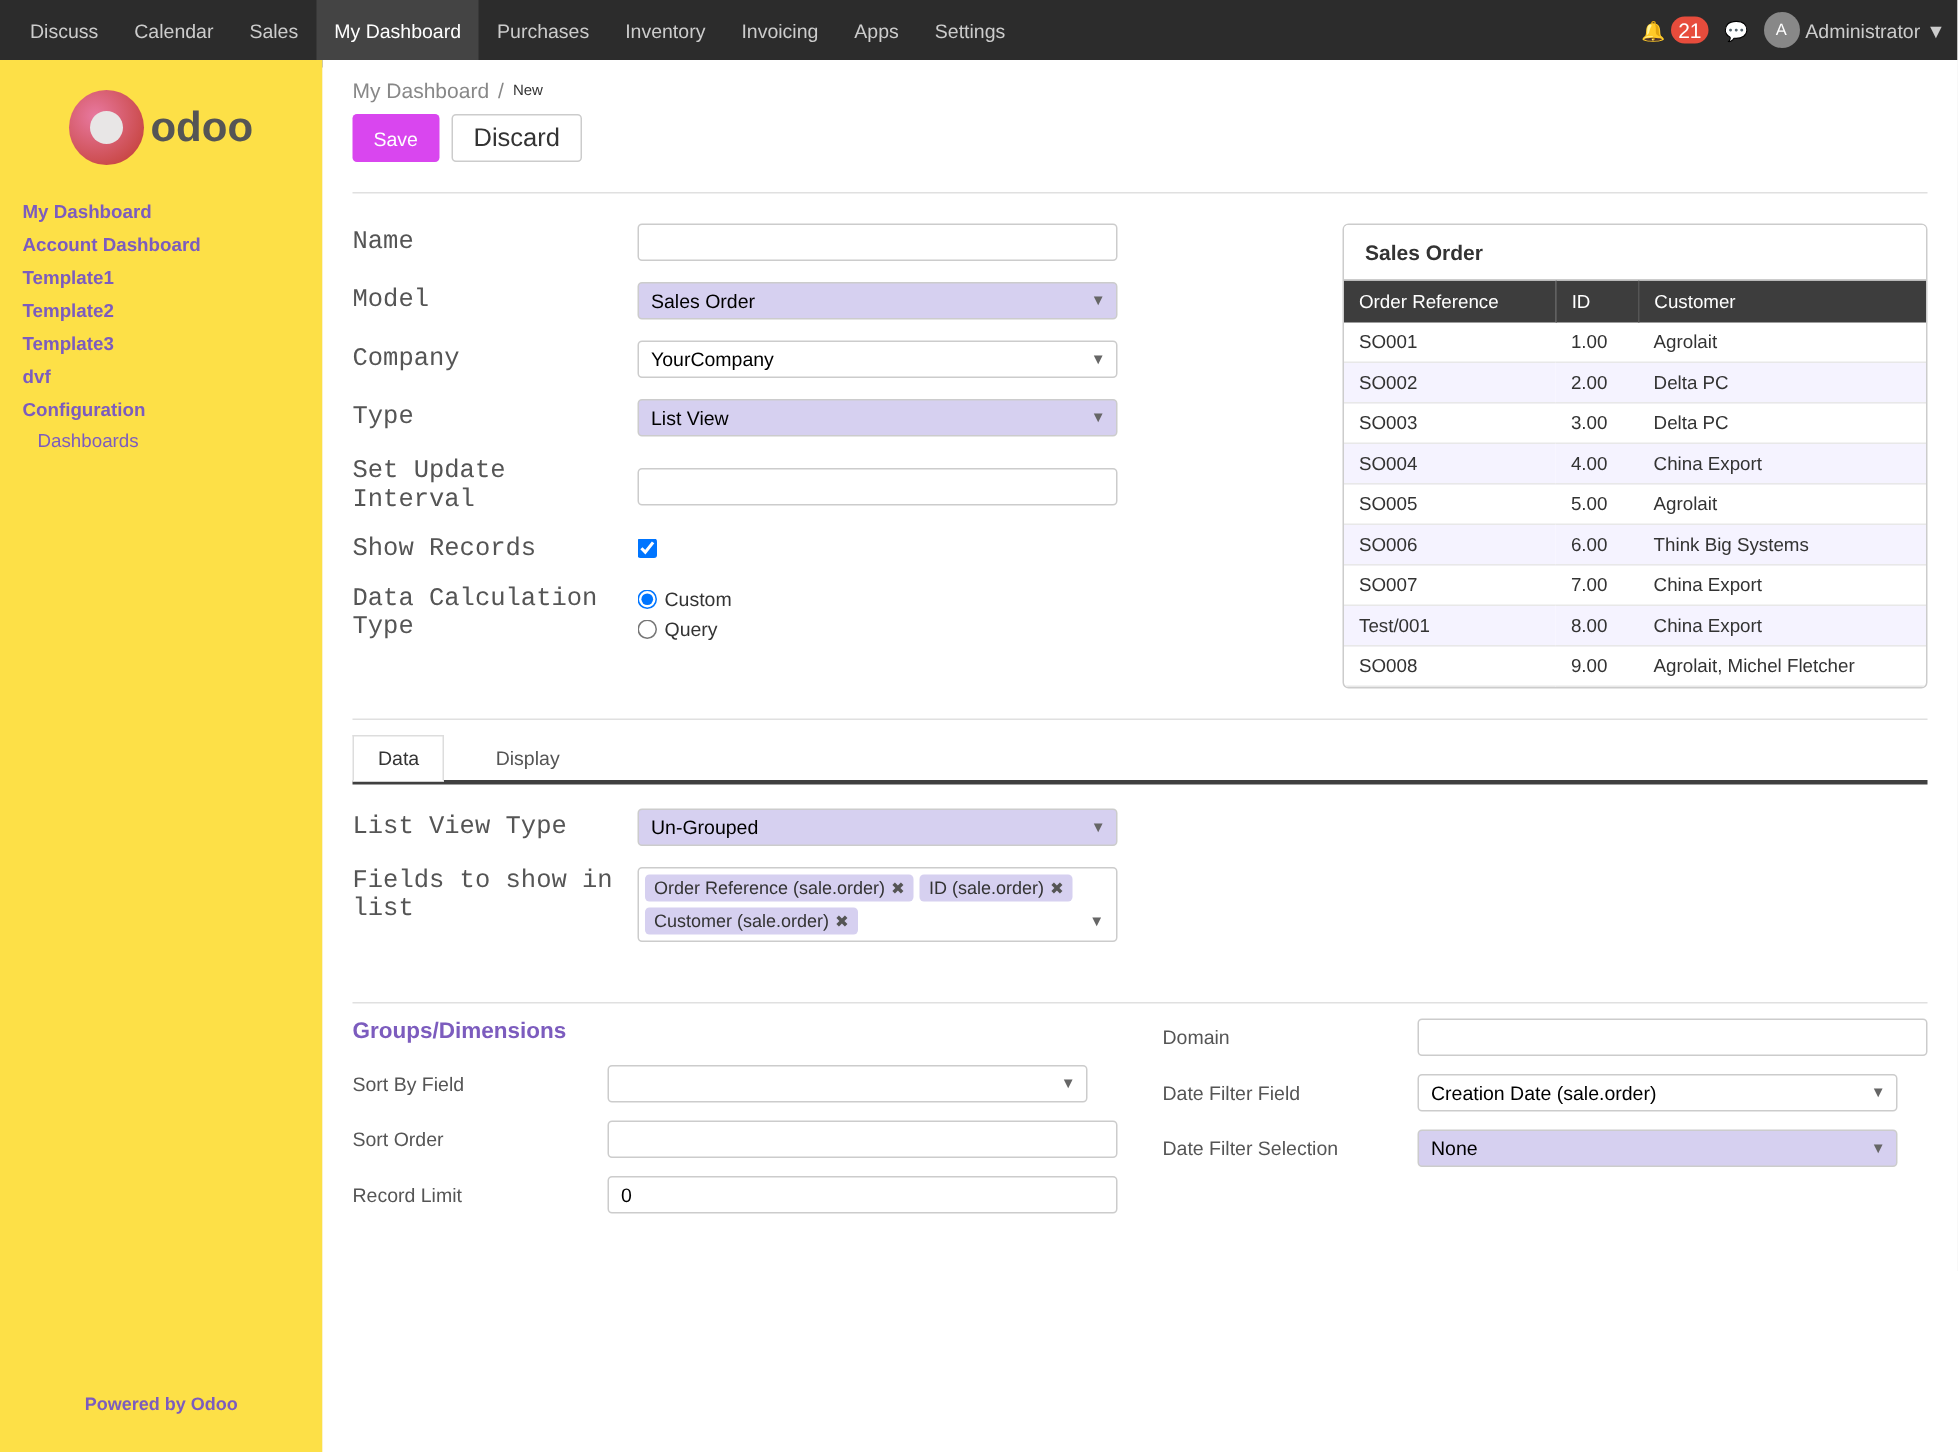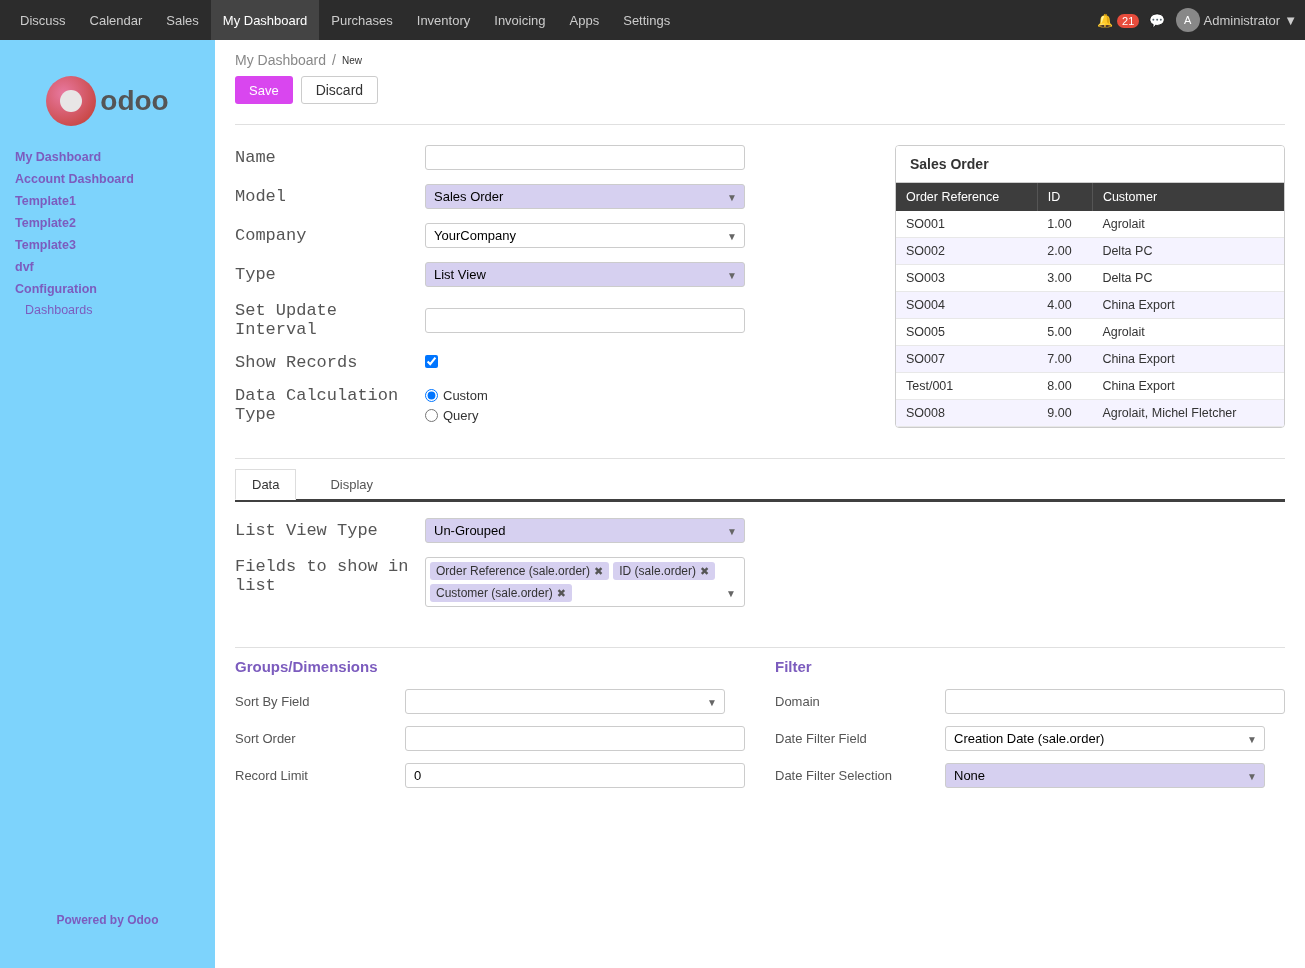--- a/index.html
+++ b/index.html
@@ -30,31 +30,31 @@
       align-items: center;
       gap: 10px;
       color: #ccc;
       font-size: 13px;
     }
     .notif-badge {
       background: #e74c3c;
       color: #fff;
       border-radius: 10px;
       padding: 1px 5px;
-      font-size: 11px;
+      font-size: 14px;
     }
 
     
     .layout { display: flex; min-height: calc(100vh - 40px); }
 
     
     .sidebar {
       width: 215px;
-      background: #7dd3fc;
-      padding: 26px 0;
+      background: #fde047;
+      padding: 10px 0;
       flex-shrink: 0;
       display: flex;
       flex-direction: column;
     }
     .sidebar-logo {
       padding: 10px 15px 20px;
       display: flex;
       align-items: center;
       justify-content: center;
     }
@@ -151,21 +151,21 @@
       cursor: pointer;
       font-size: 13px;
     }
     .btn-discard {
       background: #fff;
       color: #333;
       border: 1px solid #ccc;
       border-radius: 3px;
       padding: 5px 14px;
       cursor: pointer;
-      font-size: 14px;
+      font-size: 17px;
     }
 
     
     .form-area {
       padding: 10px 20px;
       display: flex;
       gap: 20px;
     }
     .form-left { flex: 1; }
     .form-row {
@@ -530,20 +530,25 @@
                   <td>SO004</td>
                   <td>4.00</td>
                   <td>China Export</td>
                 </tr>
                 <tr>
                   <td>SO005</td>
                   <td>5.00</td>
                   <td>Agrolait</td>
                 </tr>
                 <tr>
+                  <td>SO006</td>
+                  <td>6.00</td>
+                  <td>Think Big Systems</td>
+                </tr>
+                <tr>
                   <td>SO007</td>
                   <td>7.00</td>
                   <td>China Export</td>
                 </tr>
                 <tr>
                   <td>Test/001</td>
                   <td>8.00</td>
                   <td>China Export</td>
                 </tr>
                 <tr>
@@ -625,21 +630,20 @@
         </div>
         <div class="section-form-row">
           <label class="section-label">Record Limit</label>
           <div class="section-control">
             <input type="text" class="form-input" value="0" style="">
           </div>
         </div>
       </div>
 
       <div class="filter-block">
-        <div class="section-title">Filter</div>
         <div class="section-form-row">
           <label class="section-label">Domain</label>
           <div class="section-control">
             <input type="text" class="form-input" style="">
           </div>
         </div>
         <div class="section-form-row">
           <label class="section-label">Date Filter Field</label>
           <div class="section-control">
             <div class="select-wrapper">

